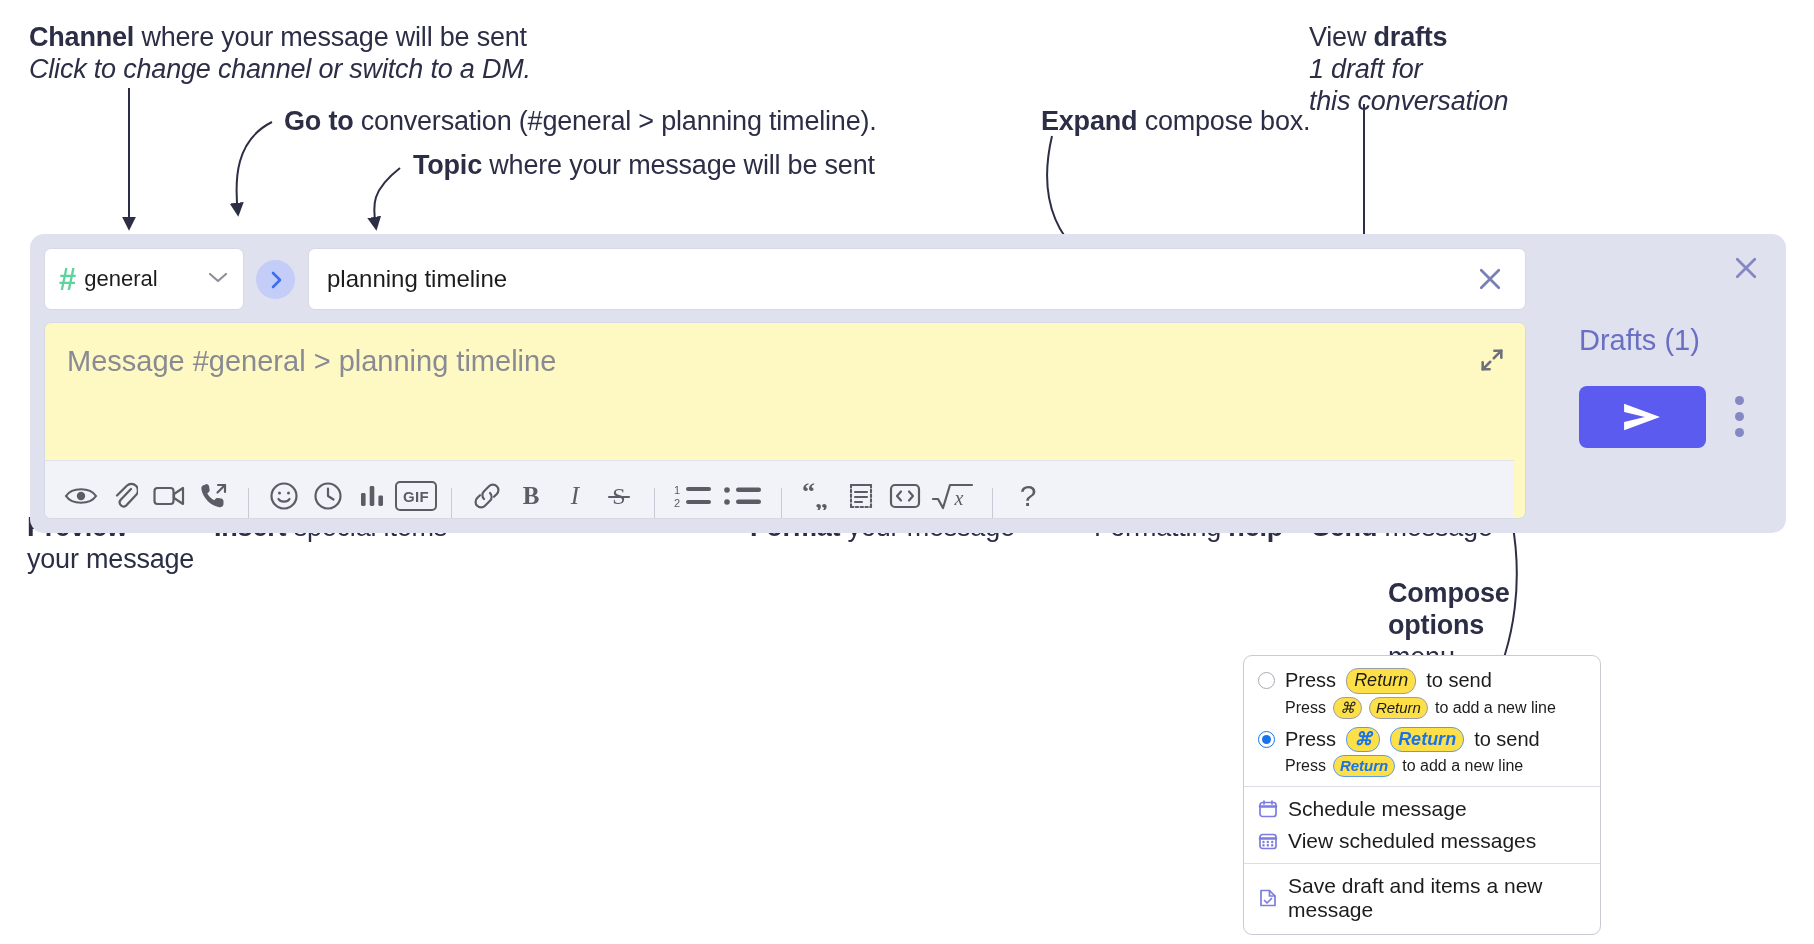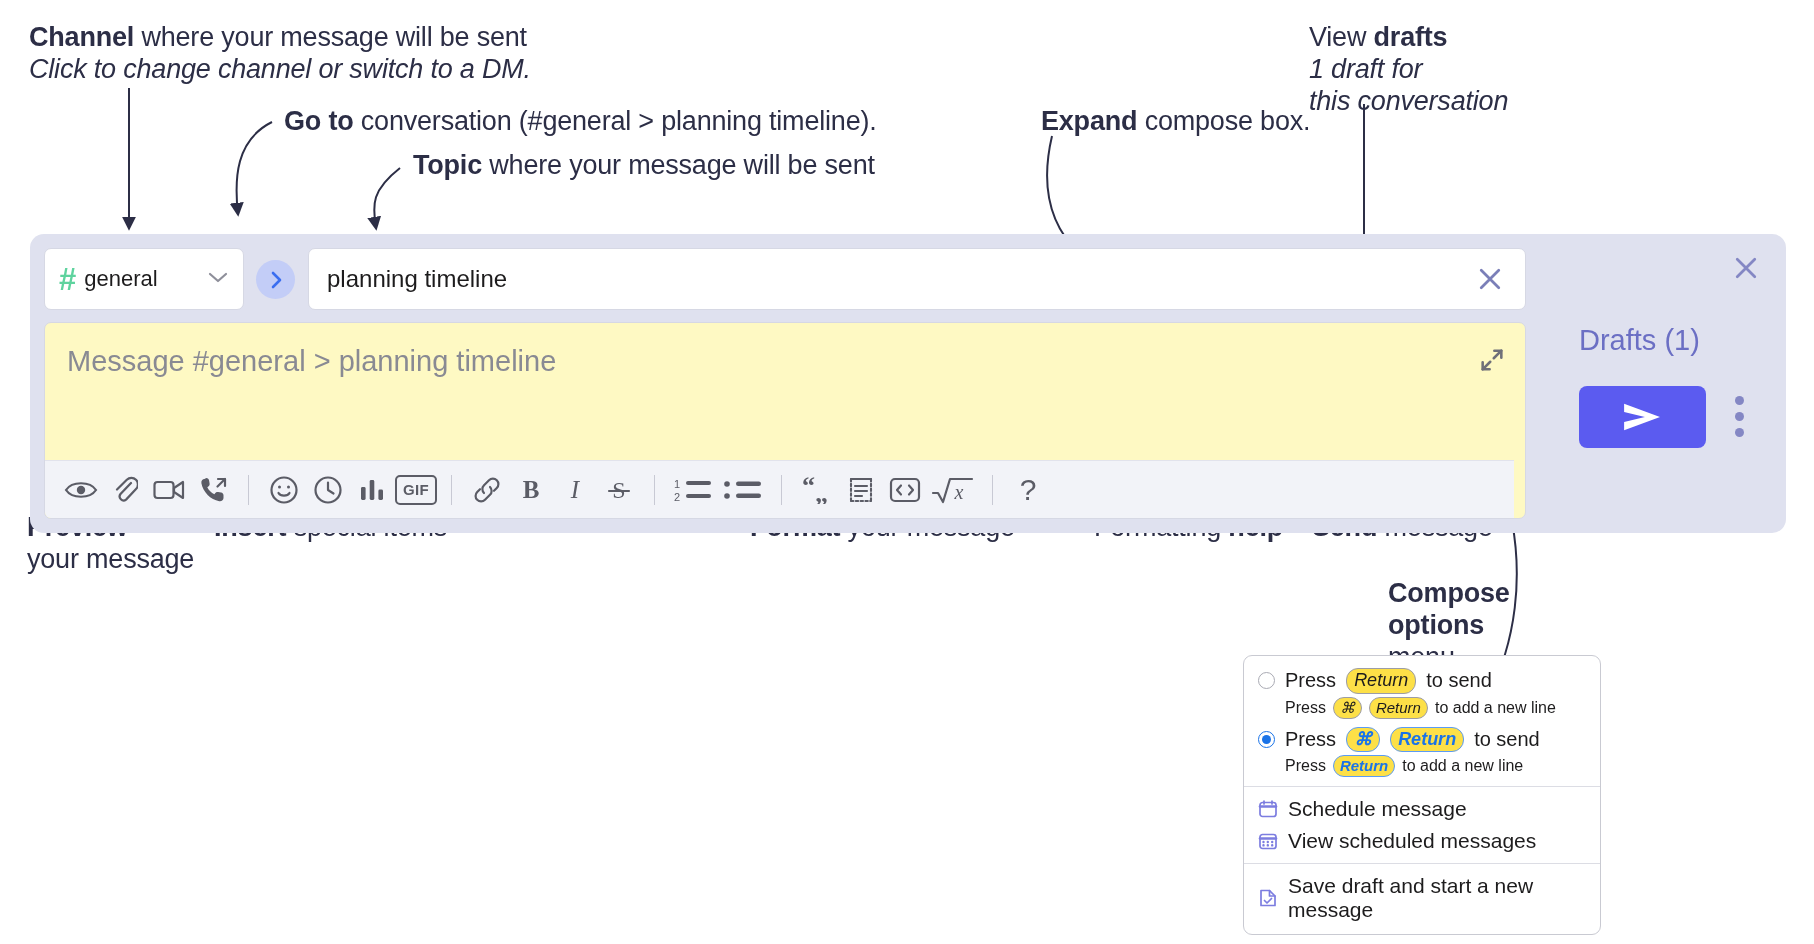--- a/index.html
+++ b/index.html
@@ -92,22 +92,22 @@
   .expand-btn {
     position: absolute; right: 16px; top: 20px;
     width: 34px; height: 34px;
     display: flex; align-items: center; justify-content: center;
   }
   .toolbar {
     position: absolute; left: 0; right: 11px; bottom: 0;
     height: 58px;
     background: #f2f3f8;
     border-top: 1px solid #e2e3ec;
-    display: flex; align-items: center;
-    padding: 6px 14px;
+    display: flex; align-items: flex-end;
+    padding: 0 14px;
   }
   .tb-btn {
     width: 44px; height: 44px;
     display: flex; align-items: center; justify-content: center;
     color: #5b5c66;
     flex: 0 0 auto;
   }
   .tb-div {
     width: 1px; height: 30px; background: #c8c9d4;
     margin: 0 13px; flex: 0 0 auto;
@@ -508,17 +508,17 @@
     <div class="menu-div2"></div>
 
     <div class="menu-item">
       <span class="mi-ico">
         <svg width="20" height="20" viewBox="0 0 20 20" fill="none" stroke="#7c7de0" stroke-width="1.7" stroke-linecap="round" stroke-linejoin="round">
             <path d="M3 2.5 L11.5 2.5 L17 8 L17 17.5 L3 17.5 Z"></path>
             <path d="M11.5 2.5 L11.5 8 L17 8"></path>
             <path d="M6.5 12.5 L9 15 L13.5 10.5"></path>
           </svg>
       </span>
-      <span>Save draft and start a new message</span>
+      <span>Save draft and items a new message</span>
     </div>
   </div>
 
 </div>
 
 </body></html>

